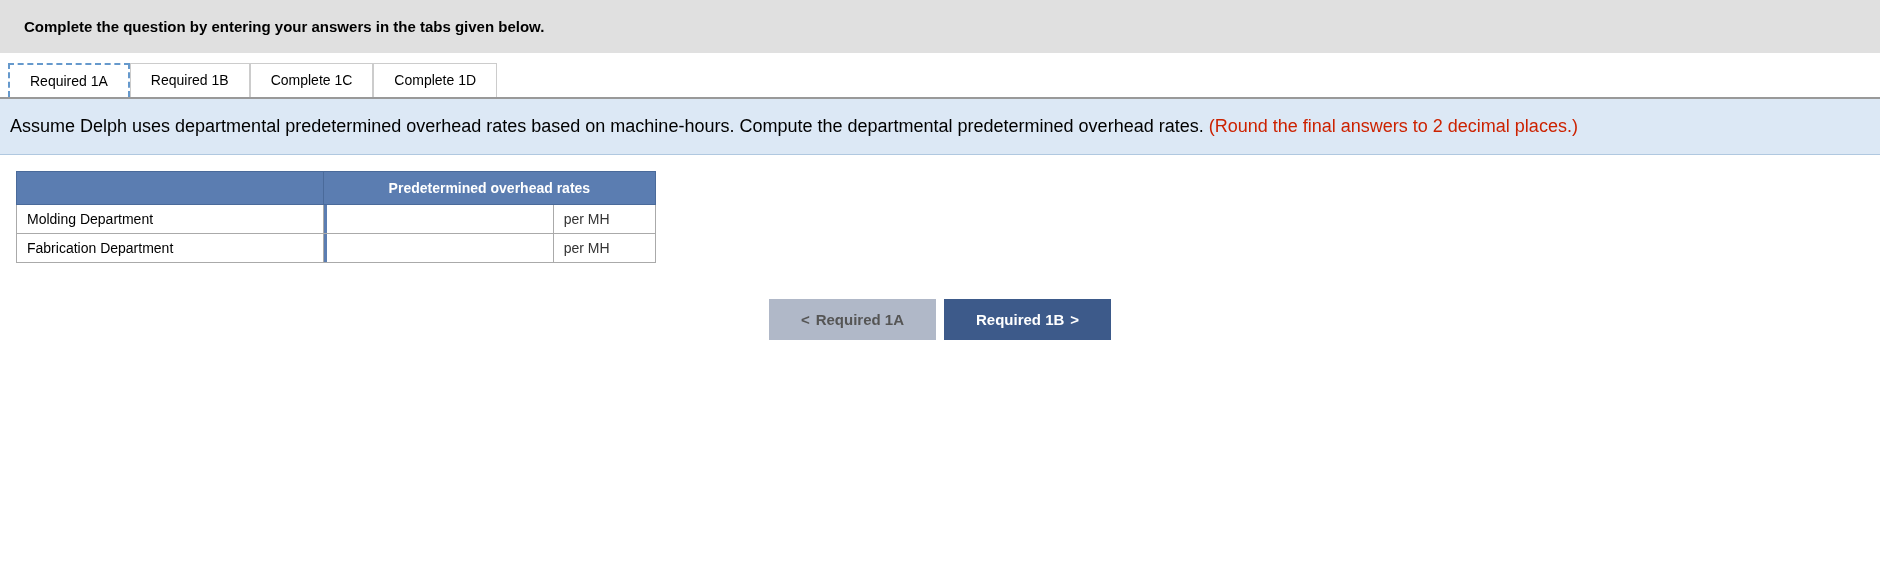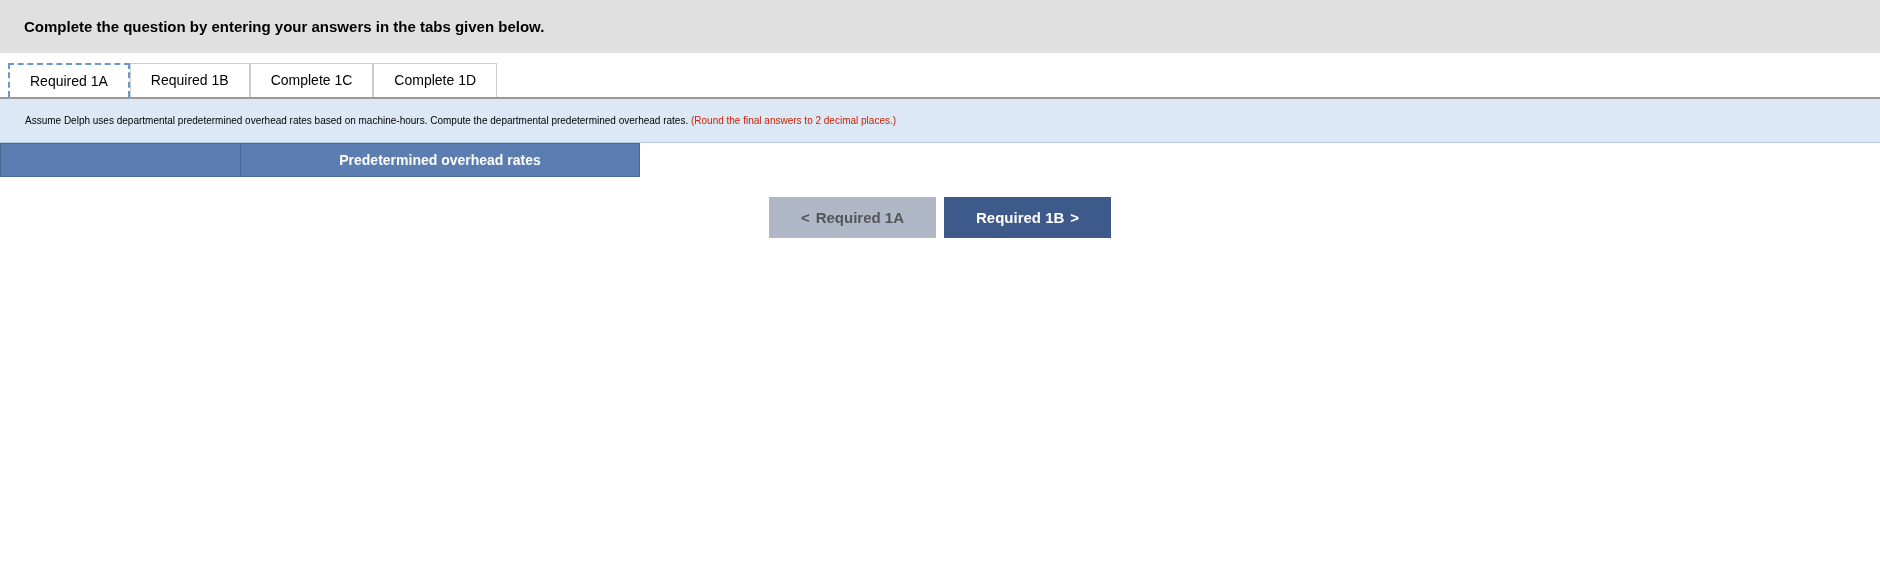--- a/index.html
+++ b/index.html
@@ -44,31 +44,32 @@
     }
 
     .tab:not(.active) {
       border: 1px solid #ccc;
       border-bottom: none;
       background: #fff;
     }
 
     .question-area {
       background: #dce8f5;
-      padding: 14px 25px;
-      font-size: 10px;
+      padding: 14px 10px;
+      font-size: 18px;
       line-height: 1.5;
       border-bottom: 1px solid #b0c8e0;
     }
 
     .question-area .highlight {
       color: #cc2200;
     }
 
     .table-container {
+      padding: 16px;
     }
 
     table {
       border-collapse: collapse;
       min-width: 640px;
     }
 
     table th {
       background: #5b7db1;
       color: #fff;
@@ -165,20 +166,34 @@
 
 <div class="table-container">
   <table>
     <thead>
       <tr>
         <th class="header-col-empty"></th>
         <th colspan="2">Predetermined overhead rates</th>
       </tr>
     </thead>
     <tbody>
+      <tr>
+        <td class="dept-cell">Molding Department</td>
+        <td class="input-cell">
+          <input type="text" placeholder="" style="">
+        </td>
+        <td class="per-mh-cell">per MH</td>
+      </tr>
+      <tr>
+        <td class="dept-cell">Fabrication Department</td>
+        <td class="input-cell">
+          <input type="text" placeholder="" style="">
+        </td>
+        <td class="per-mh-cell">per MH</td>
+      </tr>
     </tbody>
   </table>
 </div>
 
 <div class="navigation-bar">
   <button class="nav-btn prev">
     <span>&lt;</span>
     <span>Required 1A</span>
   </button>
   <button class="nav-btn next">

